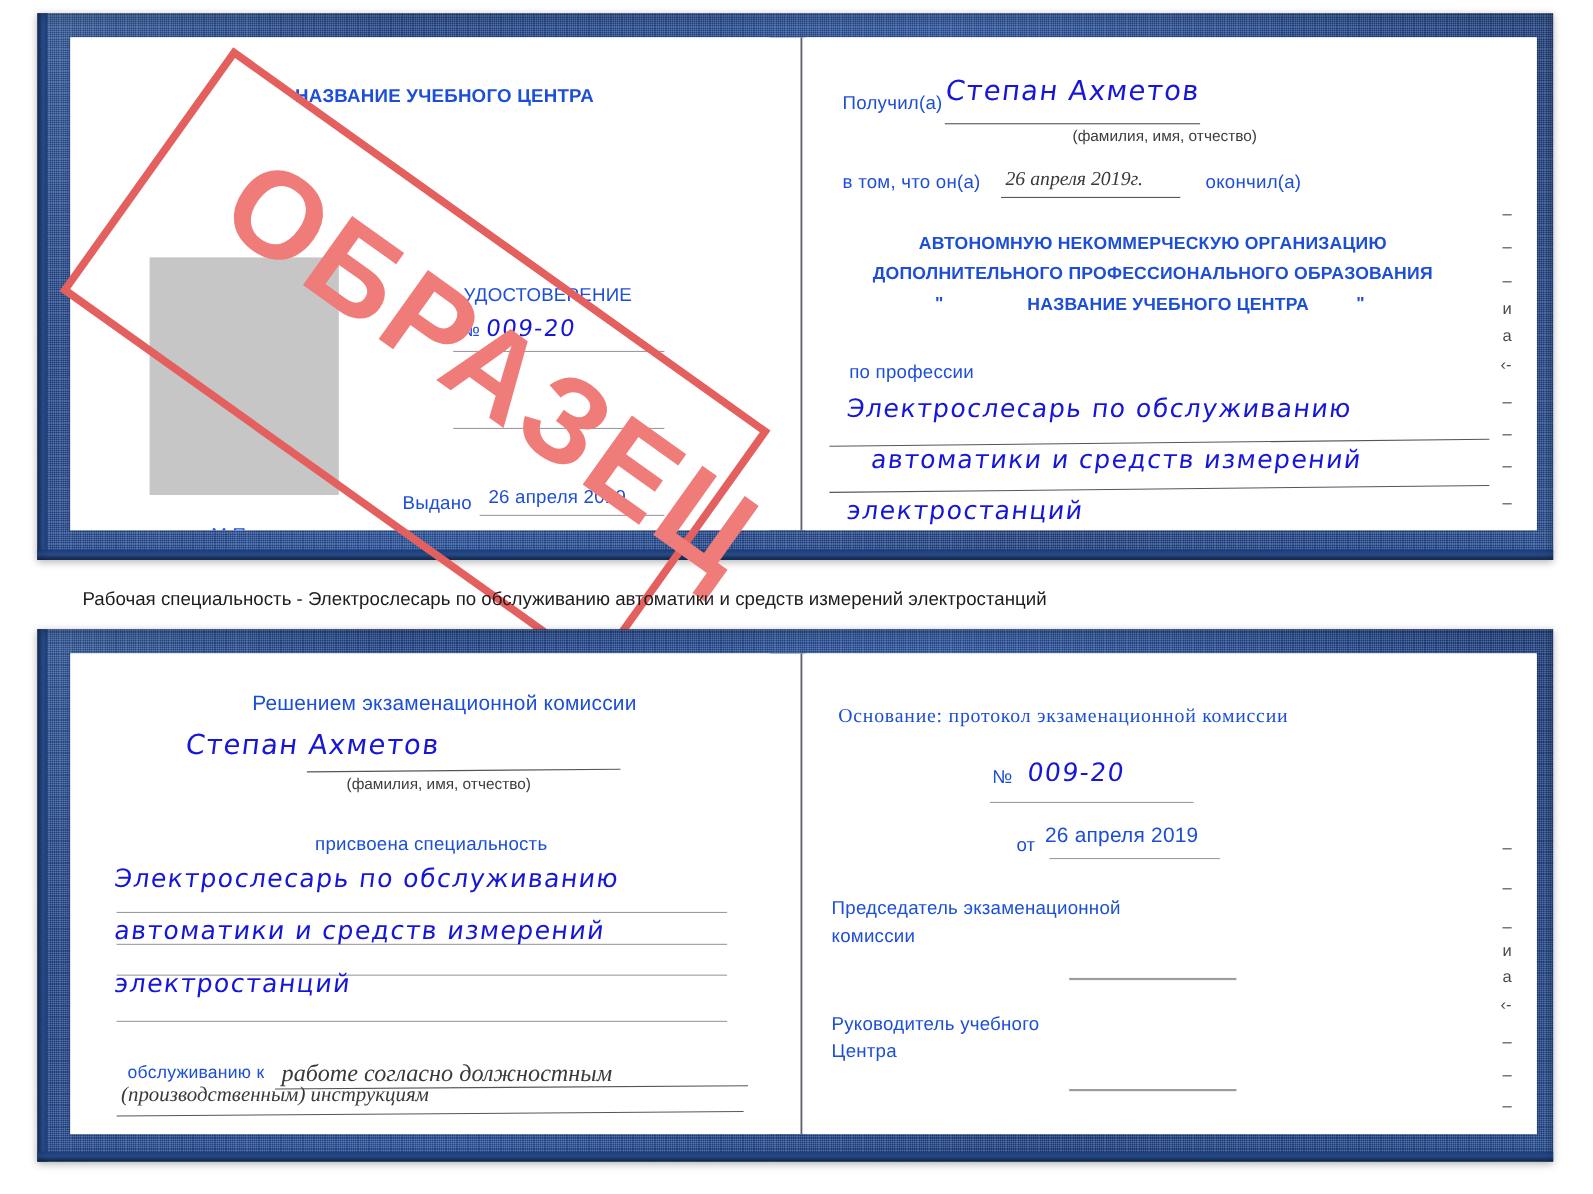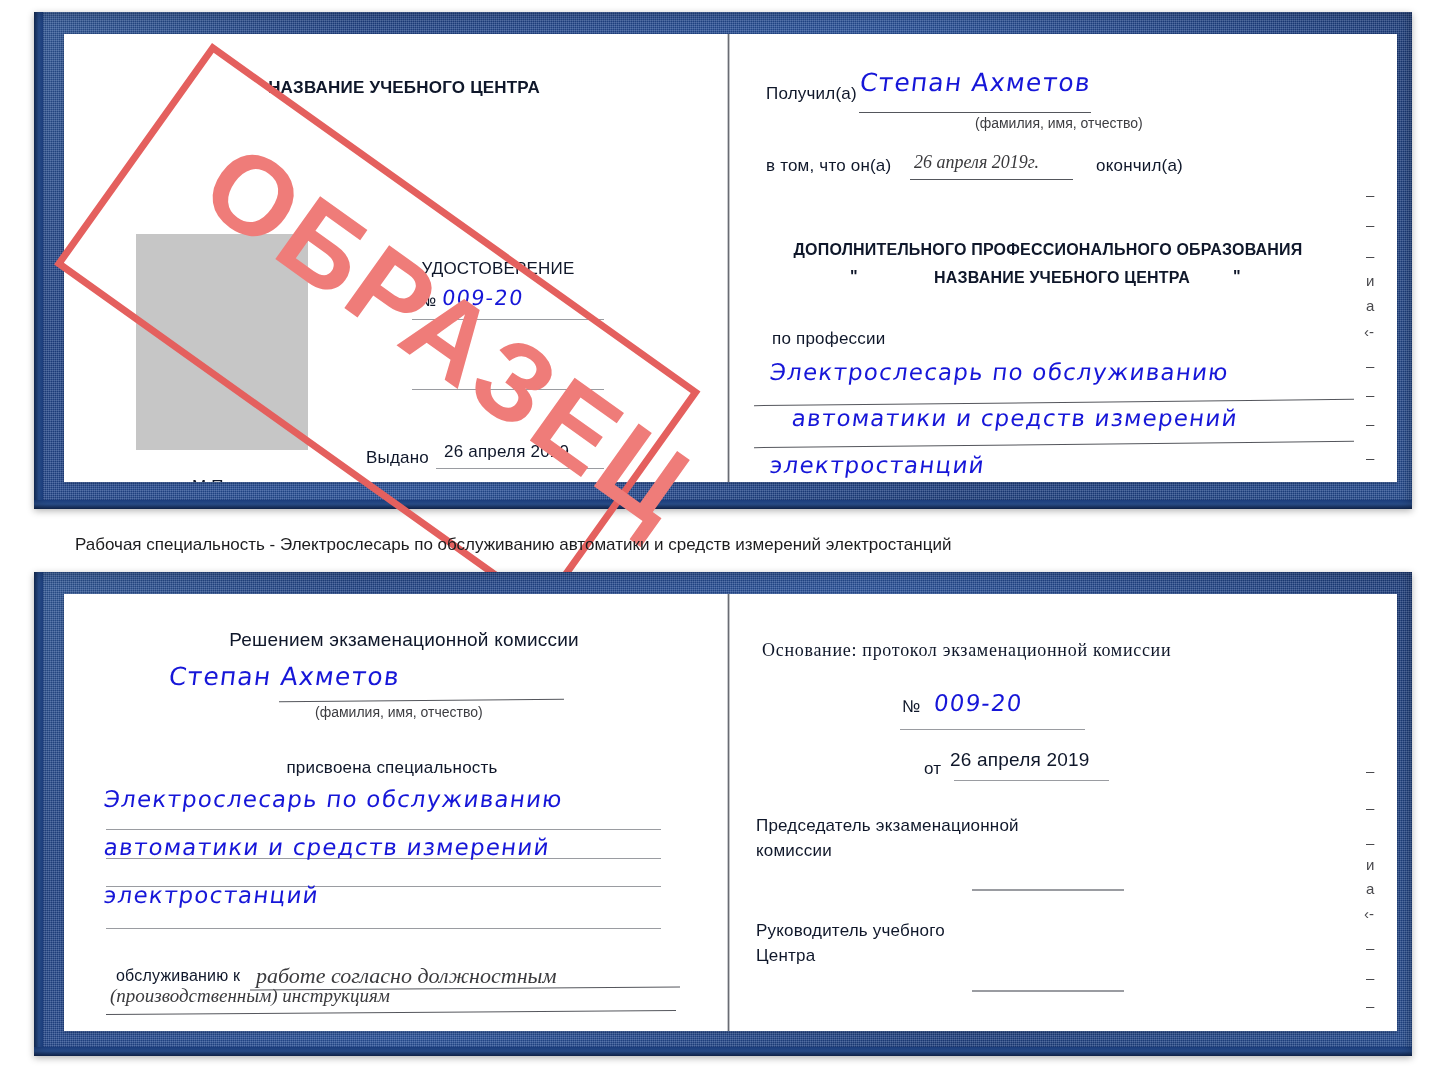--- a/index.html
+++ b/index.html
@@ -58,21 +58,21 @@
   .spine {
     position: absolute;
     top: 0; bottom: 0;
     width: 3px;
     background: linear-gradient(90deg, rgba(255,255,255,0) 0%, #8d9097 35%, #5d6068 55%, rgba(255,255,255,0) 100%);
   }
 
   
   .t {
     position: absolute;
-    color: #0f172a;
+    color: #1d4ed8;
     font-family: "Liberation Sans", sans-serif;
     white-space: nowrap;
     letter-spacing: 0.2px;
   }
   .t.center { transform: translateX(-50%); text-align: center; }
   .hand {
     position: absolute;
     color: #1616d8;
     font-family: "DejaVu Sans", sans-serif;
     white-space: nowrap;
@@ -185,20 +185,21 @@
         <div class="t" style="left:34px; top:50px; font-size:17px;">Получил(а)</div>
         <div class="hand" style="left:128px; top:34px; font-size:25px;">Степан Ахметов</div>
         <div class="rule dark" style="left:127px; top:78px; width:232px;"></div>
         <div class="tiny" style="left:243px; top:81px;">(фамилия, имя, отчество)</div>
 
         <div class="t" style="left:34px; top:122px; font-size:17px;">в том, что он(а)</div>
         <div class="ital" style="left:182px; top:118px; font-size:18px;">26 апреля 2019г.</div>
         <div class="rule dark" style="left:178px; top:145px; width:163px;"></div>
         <div class="t" style="left:364px; top:122px; font-size:17px;">окончил(а)</div>
 
+        <div class="t center" style="left:316px; top:179px; font-size:16px; font-weight:bold;">АВТОНОМНУЮ НЕКОММЕРЧЕСКУЮ ОРГАНИЗАЦИЮ</div>
         <div class="t center" style="left:316px; top:207px; font-size:16px; font-weight:bold;">ДОПОЛНИТЕЛЬНОГО ПРОФЕССИОНАЛЬНОГО ОБРАЗОВАНИЯ</div>
         <div class="t" style="left:118px; top:234px; font-size:16px; font-weight:bold;">"</div>
         <div class="t center" style="left:330px; top:235px; font-size:16px; font-weight:bold;">НАЗВАНИЕ УЧЕБНОГО ЦЕНТРА</div>
         <div class="t" style="left:501px; top:234px; font-size:16px; font-weight:bold;">"</div>
 
         <div class="t" style="left:40px; top:295px; font-size:17px;">по профессии</div>
 
         <div class="hand" style="left:38px; top:325px; font-size:23px;">Электрослесарь по обслуживанию</div>
         <div class="rule dark" style="left:22px; top:368px; width:600px; transform:rotate(-0.6deg);"></div>
 

